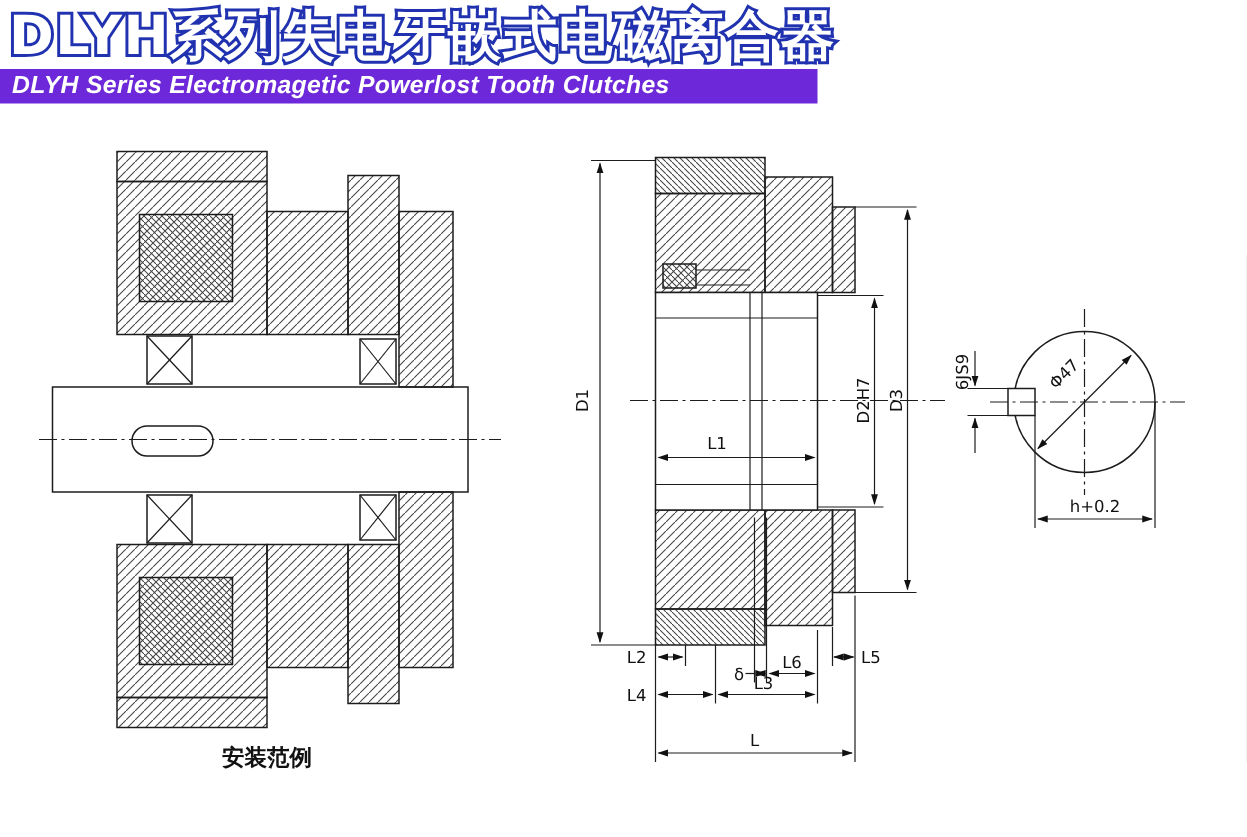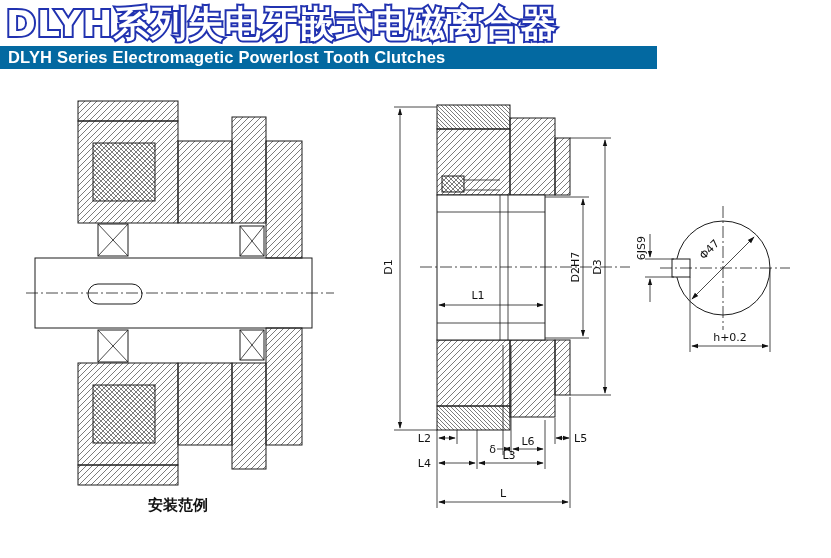--- a/index.html
+++ b/index.html
@@ -2,22 +2,22 @@
 <html><head>
 <meta charset="utf-8">
 <style>
   html,body{margin:0;padding:0;background:#e8e8e8;}
   .page{
     position:relative;width:831px;height:558px;background:#ffffff;
     overflow:hidden;font-family:"Liberation Sans",sans-serif;
   }
   .hdr{position:absolute;top:0;left:0;z-index:2;}
   .hdr-bar{
-    position:absolute;top:46px;left:0;width:657px;height:23px;
-    background:#0369a1;z-index:2;display:flex;align-items:center;
+    position:absolute;top:46px;left:0;width:545px;height:23px;
+    background:#6d28d9;z-index:2;display:flex;align-items:center;font-style:italic;
   }
   .hdr-bar span{
     color:#ffffff;font-weight:bold;font-size:16.5px;padding-left:8px;
     letter-spacing:.2px;white-space:nowrap;
     font-family:"Liberation Sans",sans-serif;
   }
   svg.draw{position:absolute;top:0;left:0;z-index:1;}
   .thin {stroke:#1c1c1c;stroke-width:.8;fill:none;}
   .cl   {stroke:#1c1c1c;stroke-width:.8;fill:none;stroke-dasharray:12 3 2 3;}
   .dim  {stroke:#1c1c1c;stroke-width:.8;fill:none;}

